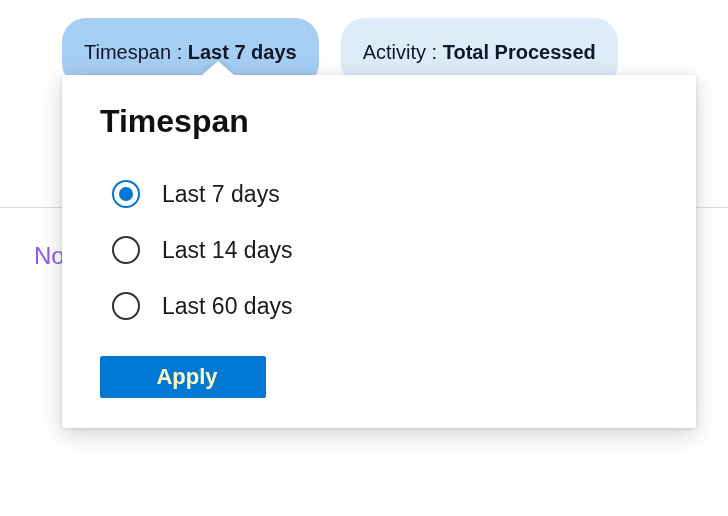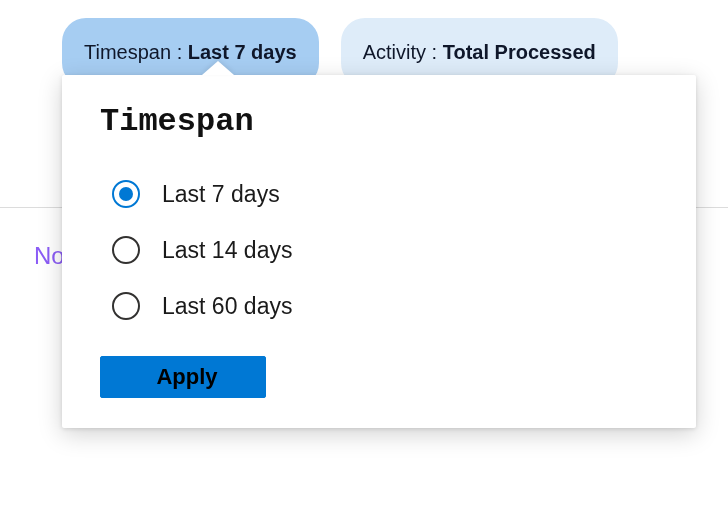--- a/index.html
+++ b/index.html
@@ -72,21 +72,20 @@
     border-left: 16px solid transparent;
     border-right: 16px solid transparent;
     border-bottom: 14px solid #ffffff;
     filter: drop-shadow(0 -2px 2px rgba(0,0,0,0.08));
   }
   .popover-title {
     font-size: 32px;
     font-weight: 700;
     color: #111111;
     margin-bottom: 26px;
-    font-family: Liberation Mono, monospace;
   }
   .radio-row {
     display: flex;
     align-items: center;
     gap: 22px;
     padding: 14px 0 14px 12px;
     cursor: pointer;
   }
   .radio-outer {
     width: 28px; height: 28px;
@@ -123,21 +122,21 @@
     align-items: center;
     justify-content: center;
     font-size: 22px;
     font-weight: 600;
     cursor: pointer;
     border-radius: 2px;
     border: 1px solid transparent;
   }
   .btn-primary {
     background: #0078d4;
-    color: #000000;
+    color: #fef9c3;
     border-color: #0078d4;
     padding-left: 8px;
   }
   .btn-secondary {
     background: #ffffff;
     color: #1a1a1a;
     border-color: #8a8886;
     font-weight: 500;
   }
 </style>

